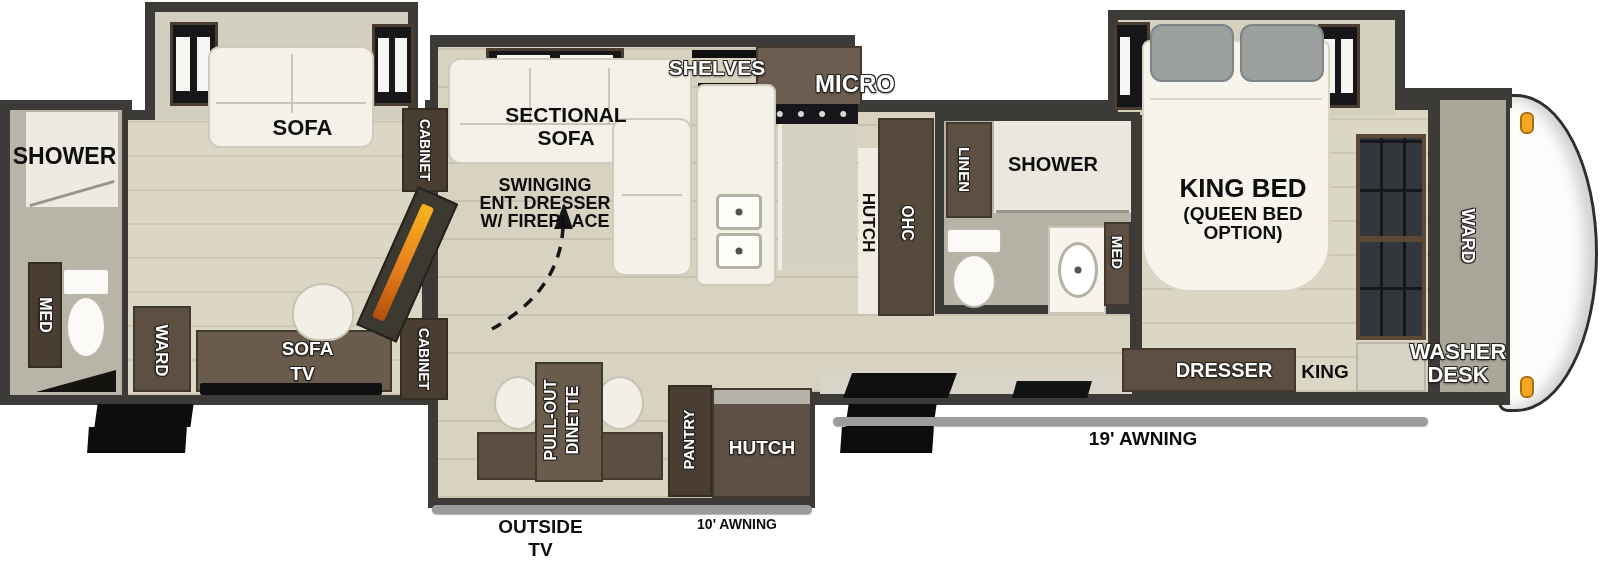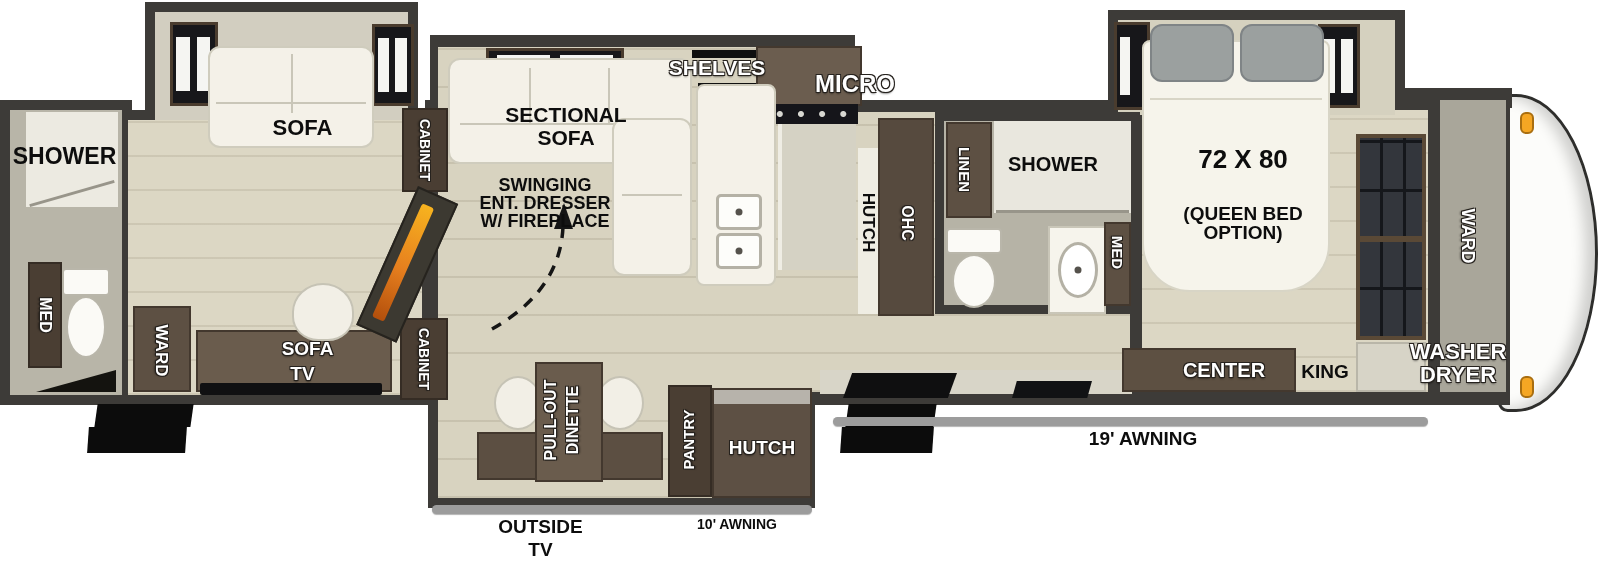--- a/index.html
+++ b/index.html
@@ -197,29 +197,29 @@
   <div class="lbl lw" style="left:658px;top:57px;width:118px;font-size:21px;">SHELVES</div>
   <div class="lbl lw" style="left:799px;top:72px;width:96px;font-size:24px;text-align:right;">MICRO</div>
 
   <div class="lbl v90" style="left:828px;top:214px;width:80px;font-size:17px;">HUTCH</div>
   <div class="lbl lw v90" style="left:872px;top:215px;width:70px;font-size:16px;">OHC</div>
 
   <div class="lbl lw v90" style="left:929px;top:162px;width:70px;font-size:15px;">LINEN</div>
   <div class="lbl" style="left:997px;top:154px;width:112px;font-size:20px;">SHOWER</div>
   <div class="lbl lw v90" style="left:1082px;top:245px;width:70px;font-size:15px;">MED</div>
 
-  <div class="lbl" style="left:1153px;top:146px;width:180px;font-size:26px;">72 X 80</div>
+  <div class="lbl" style="left:1153px;top:175px;width:180px;font-size:26px;">KING BED</div>
   <div class="lbl" style="left:1153px;top:204px;width:180px;font-size:19px;">(QUEEN BED</div>
   <div class="lbl" style="left:1153px;top:223px;width:180px;font-size:19px;">OPTION)</div>
-  <div class="lbl lw" style="left:1148px;top:360px;width:152px;font-size:20px;">CENTER</div>
+  <div class="lbl lw" style="left:1148px;top:360px;width:152px;font-size:20px;">DRESSER</div>
   <div class="lbl" style="left:1284px;top:362px;width:82px;font-size:19px;">KING</div>
 
   <div class="lbl lw v90" style="left:1423px;top:227px;width:90px;font-size:18px;">WARD</div>
   <div class="lbl lw" style="left:1393px;top:341px;width:130px;font-size:22px;">WASHER</div>
-  <div class="lbl lw" style="left:1393px;top:364px;width:130px;font-size:22px;">DRYER</div>
+  <div class="lbl lw" style="left:1393px;top:364px;width:130px;font-size:22px;">DESK</div>
 
   <div class="lbl lw v270" style="left:486px;top:412px;width:130px;font-size:16px;">PULL-OUT</div>
   <div class="lbl lw v270" style="left:508px;top:412px;width:130px;font-size:16px;">DINETTE</div>
   <div class="lbl lw v270" style="left:633px;top:432px;width:110px;font-size:15px;">PANTRY</div>
   <div class="lbl lw" style="left:712px;top:438px;width:100px;font-size:19px;">HUTCH</div>
 
   <div class="lbl" style="left:1078px;top:429px;width:130px;font-size:19px;">19' AWNING</div>
   <div class="lbl" style="left:672px;top:517px;width:130px;font-size:14px;">10' AWNING</div>
   <div class="lbl" style="left:478px;top:517px;width:125px;font-size:19px;">OUTSIDE</div>
   <div class="lbl" style="left:478px;top:540px;width:125px;font-size:19px;">TV</div>

